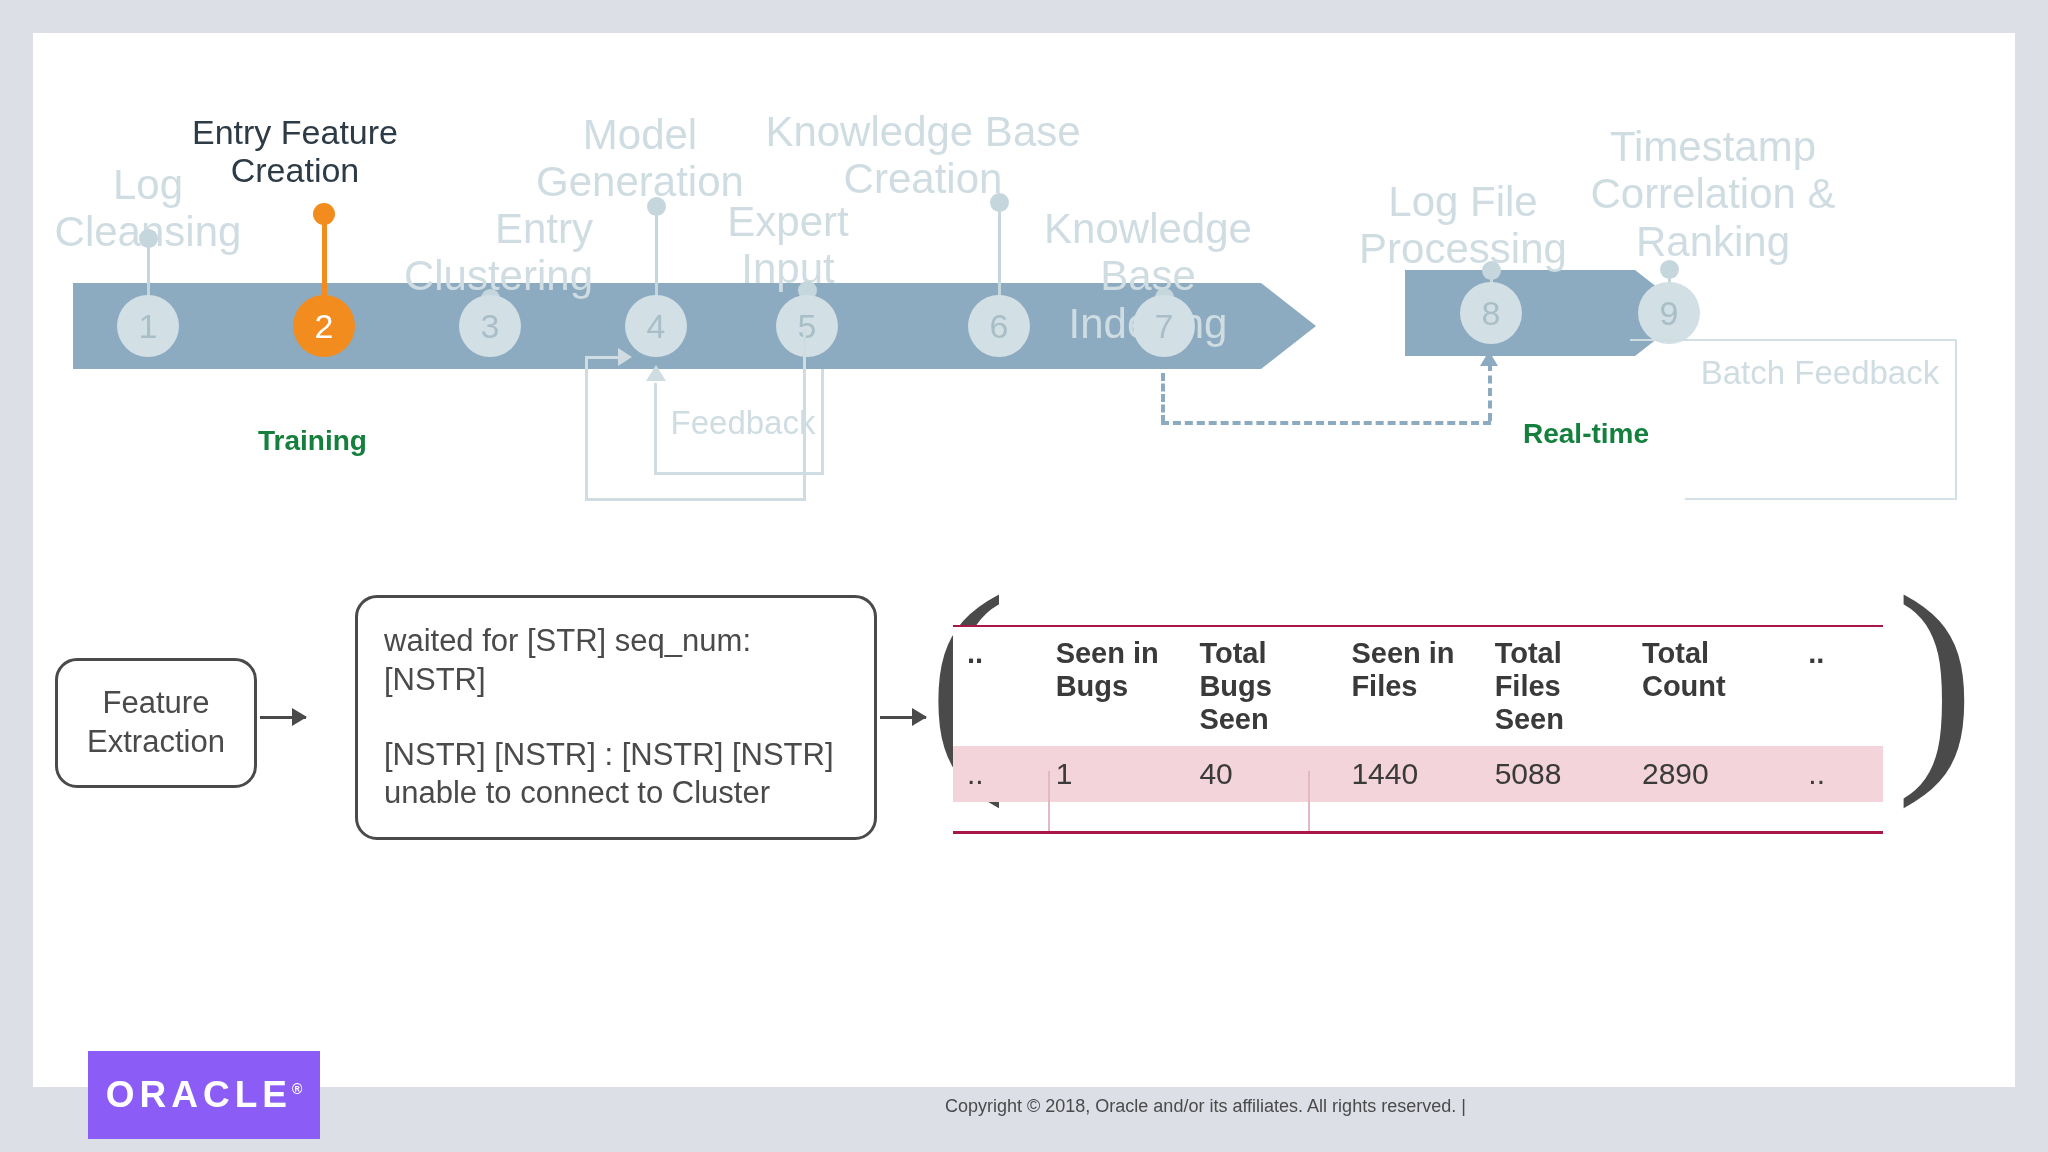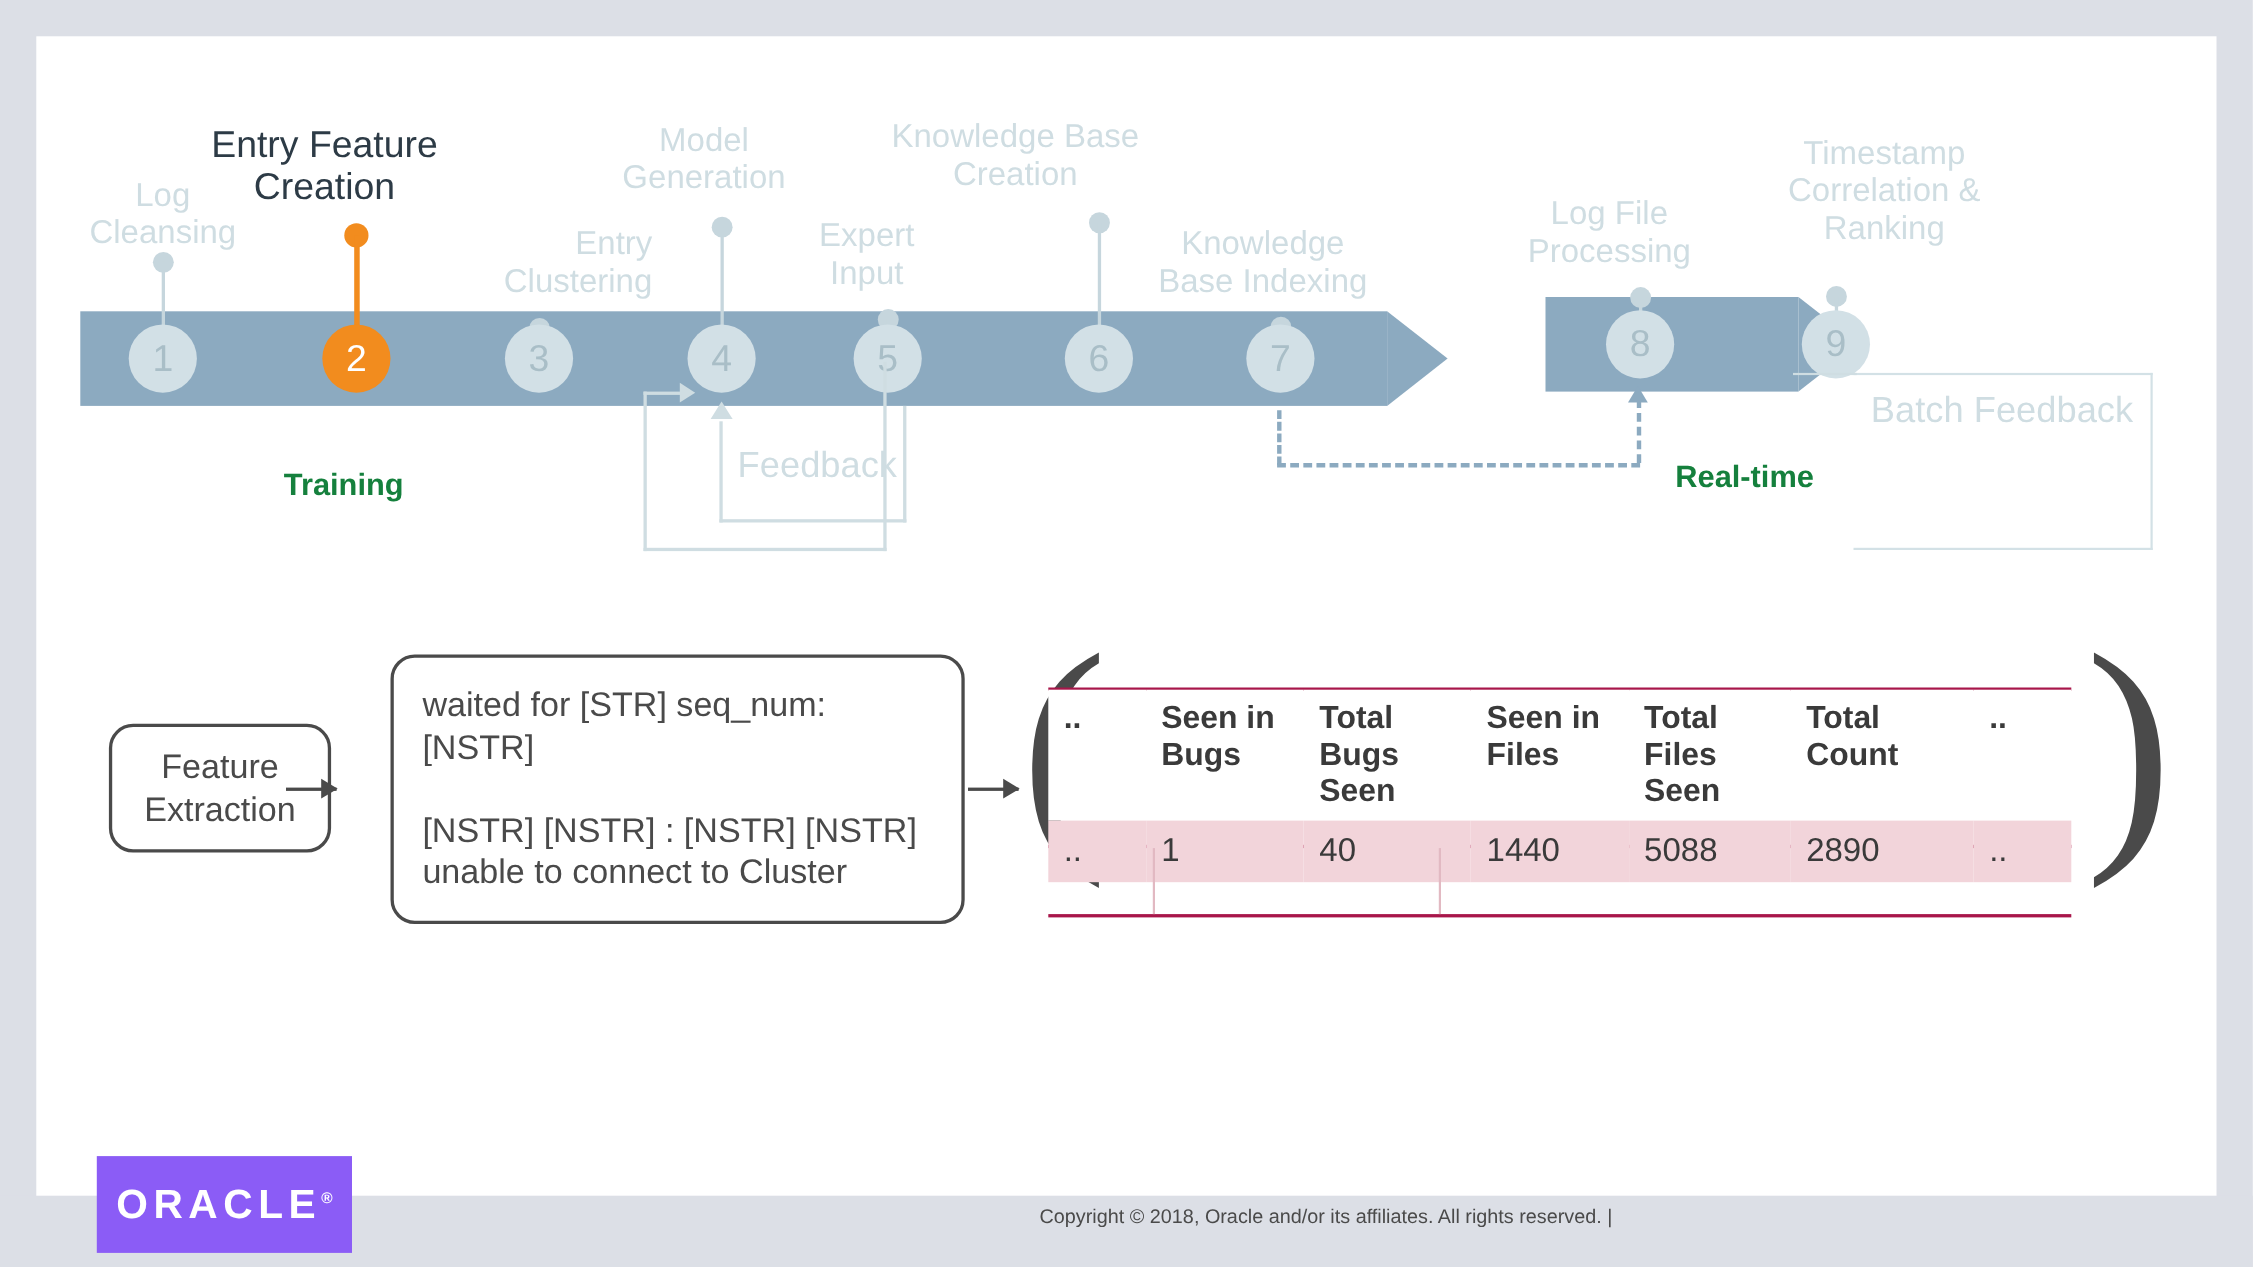--- a/index.html
+++ b/index.html
@@ -28,21 +28,21 @@
     background:#d2e0e6;color:#a9bec7;
     display:flex;align-items:center;justify-content:center;
     font-size:34px;font-family:"Liberation Sans",sans-serif;
   }
   .node.active{background:#f28c1e;color:#ffffff;}
   .stem{position:absolute;width:3px;background:#c6d6dd;}
   .stem.active{background:#f28c1e;width:5px;}
   .knob{position:absolute;width:19px;height:19px;border-radius:50%;background:#c6d6dd;}
   .knob.active{background:#f28c1e;width:22px;height:22px;}
   .caption{
-    position:absolute;color:#cfdde2;font-size:30px;line-height:1.13;
+    position:absolute;color:#cfdde2;font-size:42px;line-height:1.13;
     text-align:center;font-family:"Liberation Sans",sans-serif;
   }
   .caption.active{color:#2d3b46;font-size:34px;font-weight:400;}
   .phase{
     position:absolute;color:#15803d;font-size:28px;font-weight:bold;
     font-family:"Liberation Sans",sans-serif;
   }
   .fb-label{
     position:absolute;color:#cfdde2;font-size:33px;
     font-family:"Liberation Sans",sans-serif;text-align:center;line-height:1.12;
@@ -181,21 +181,21 @@
     <div class="boxline" style="left:1652px;top:306px;width:270px;height:157px;border-left:none;"></div>
     <div class="loopline" style="left:1597px;top:306px;width:58px;height:2px;"></div>
     <div class="fb-label" style="left:1652px;top:322px;width:270px;">Batch Feedback</div>
 
     <div class="phase" style="left:225px;top:392px;">Training</div>
     <div class="phase" style="left:1490px;top:385px;">Real-time</div>
   </div>
 
   <div>
 
-    <div class="rbox" style="left:22px;top:625px;width:202px;height:117px;margin-left:44px;">
+    <div class="rbox" style="left:22px;top:625px;width:202px;height:130px;">
       <span style="white-space:pre-line">Feature
 Extraction</span>
     </div>
 
     <div class="flowarrow" style="left:227px;top:683px;width:46px;"></div>
 
     <div class="rbox left-txt" style="left:322px;top:562px;width:522px;height:245px;padding:22px 26px;">
       <div style="width:100%;">
         <div>waited for [STR]  seq_num: [NSTR]</div>
         <div style="height:36px;"></div>

